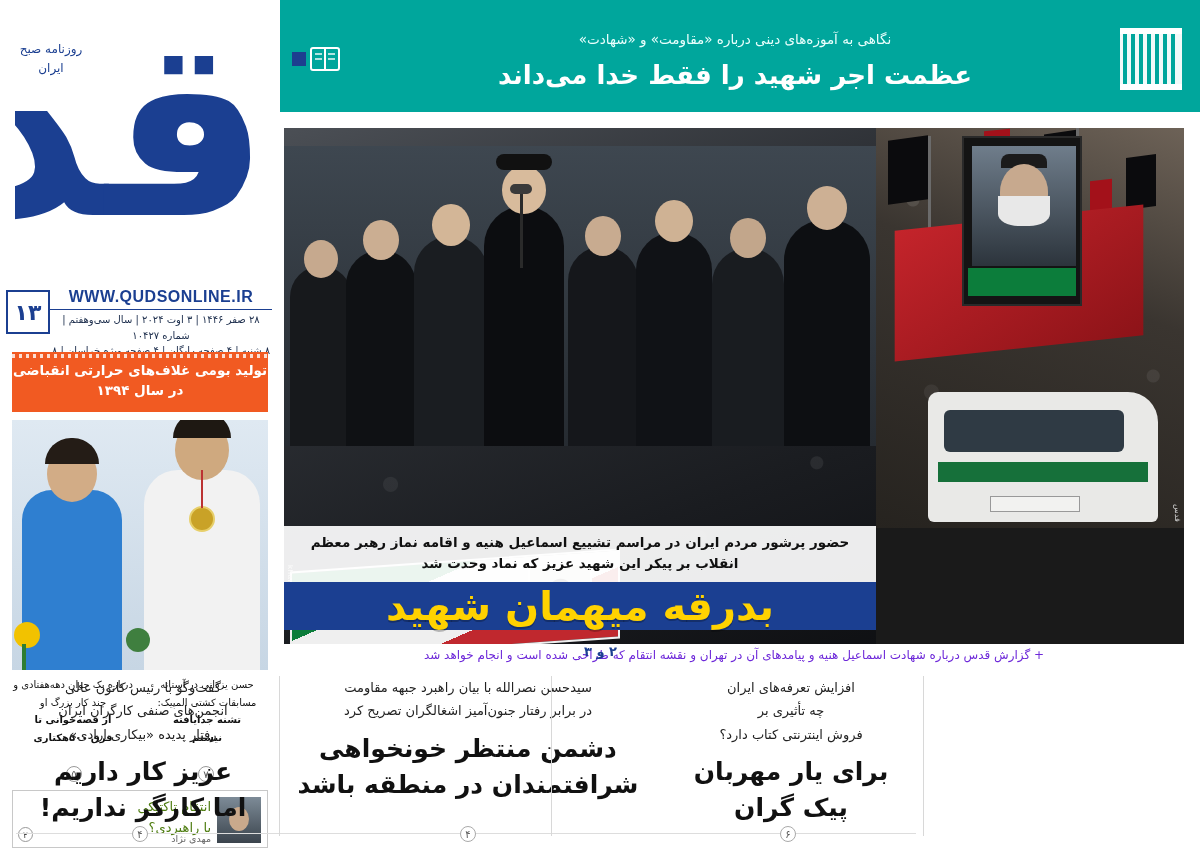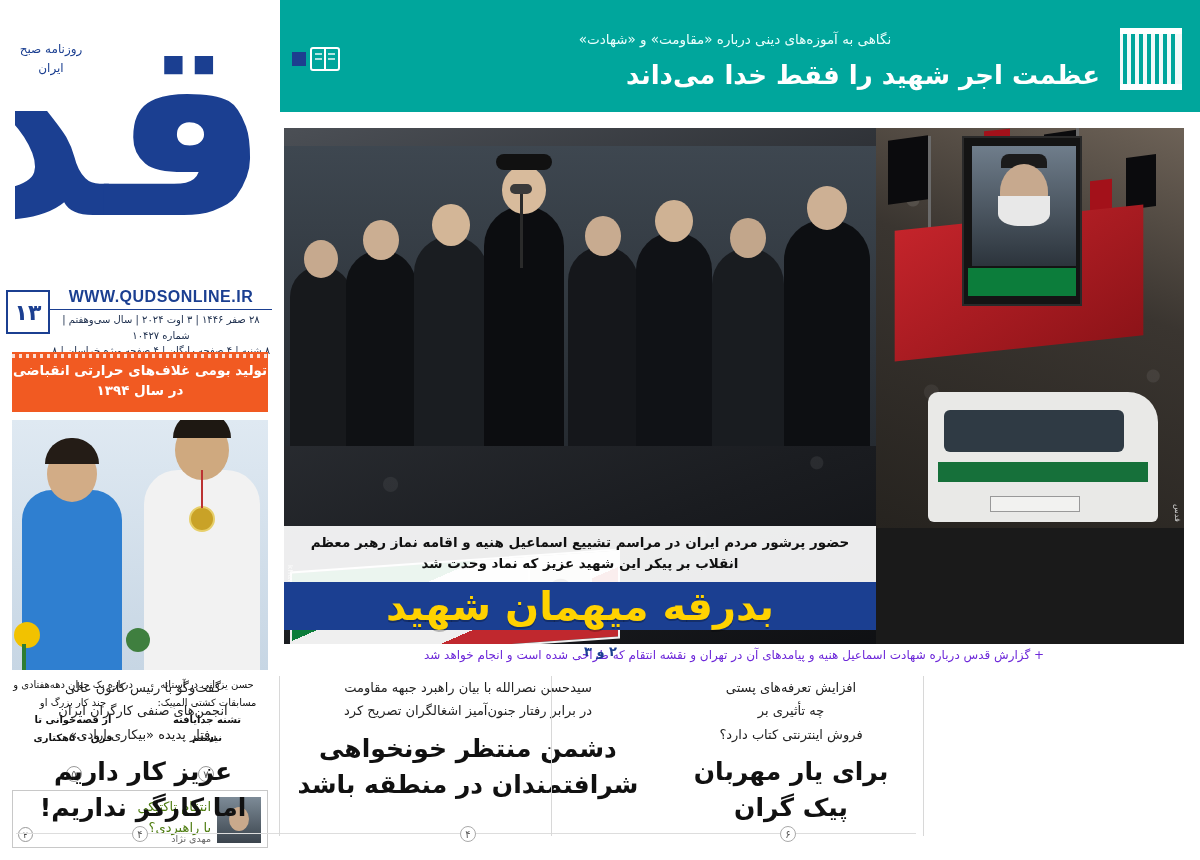--- a/index.html
+++ b/index.html
@@ -50,20 +50,21 @@
   .topbar .kicker {
     position: absolute; right: 100px; top: 30px;
     left: 90px;
     text-align: center;
     font-size: 13.5px; line-height: 1.4;
     color: #eafffd;
     direction: rtl;
   }
   .topbar .headline {
     position: absolute; right: 100px; left: 90px; top: 56px;
+    text-align: center;
     font-size: 26px; font-weight: bold; line-height: 1.5;
     direction: rtl;
     color: #ffffff;
   }
 
   
   .masthead {
     position: absolute; top: 0; right: 920px;
     width: 280px; height: 300px;
     background: #ffffff;
@@ -602,21 +603,21 @@
       <div>یا راهبردی؟</div>
     </div>
     <div class="sig">مهدی نژاد</div>
     <div class="num">۲</div>
   </div>
 
   <div class="bottom">
 
     <div class="bcol c1">
       <div class="kick">
-        <div>افزایش تعرفه‌های پستی</div>
+        <div>افزایش تعرفه‌های ایران</div>
         <div>چه تأثیری بر</div>
         <div>فروش اینترنتی کتاب دارد؟</div>
       </div>
       <div class="head">
         <div>برای یار مهربان</div>
         <div>پیک گران</div>
       </div>
     </div>
 
     <div class="bcol c2">

